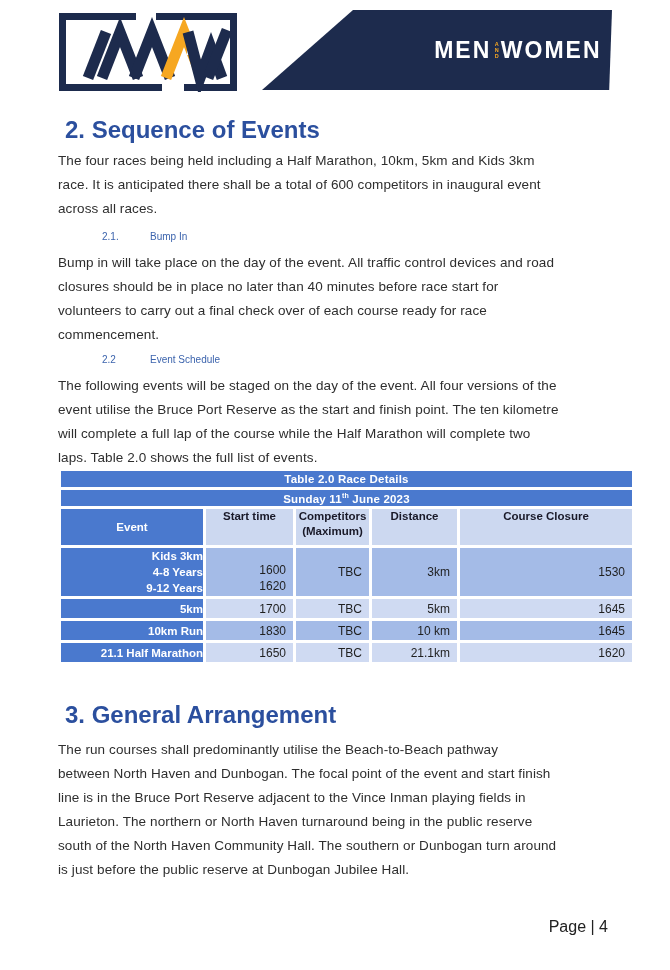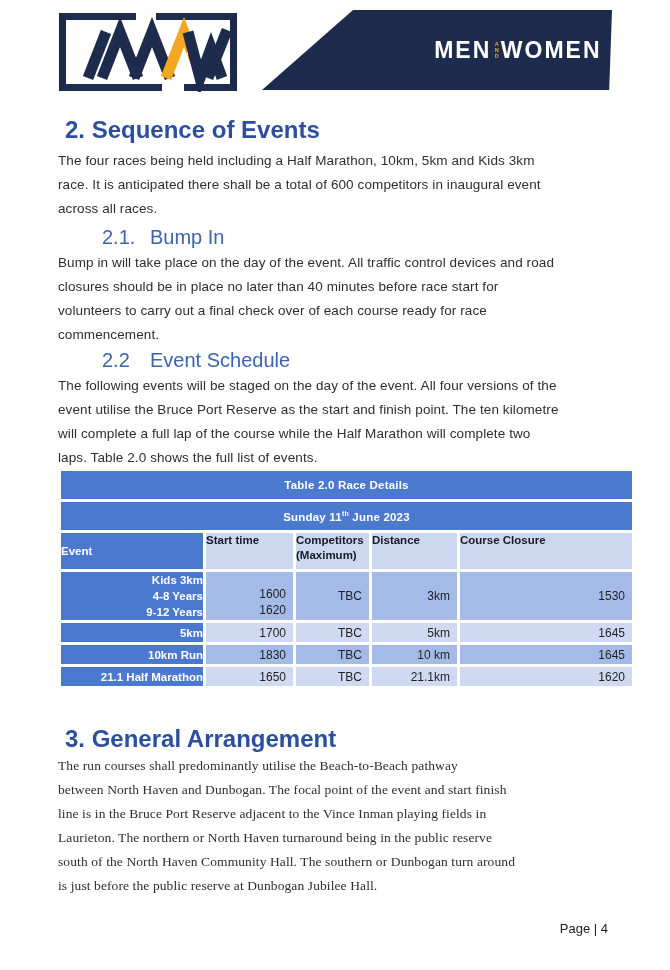--- a/index.html
+++ b/index.html
@@ -27,45 +27,45 @@
   .mw-and{font-size:5.5px;font-weight:bold;color:var(--yellow);writing-mode:vertical-lr;
     text-orientation:upright;letter-spacing:0;line-height:1;margin:0 2px;}
   .mw-line2{font-weight:bold;font-size:23px;letter-spacing:4px;line-height:24px;}
   
   .h2{font-size:24px;line-height:23px;font-weight:bold;color:var(--heading);margin:26px 0 0 7px;}
   .h2.second{margin-top:38px;}
   .para{font-size:13.5px;line-height:24px;letter-spacing:.1px;color:var(--body);
     white-space:pre-line;width:612px;margin:8px 0 0 0;}
   .para.p2{margin-top:3px;}
   .para.p3{margin-top:3px;}
-  .para.p4{margin-top:4px;font-family:Liberation Serif, serif;}
-  .sub{font-size:20px;line-height:22px;color:var(--sub);margin:5px 0 0 44px;}
+  .para.p4{margin-top:12px;}
+  .sub{font-size:10px;line-height:22px;color:var(--sub);margin:5px 0 0 44px;}
   .sub.s22{margin-top:2px;}
   .sub.s31{margin-top:13px;}
   .sub-num{display:inline-block;min-width:48px;}
   
   table.race{border-collapse:separate;border-spacing:3px;table-layout:fixed;
     width:577px;margin:-2px 0 0 0;font-size:12px;}
   table.race td{padding:0;}
   .t-title td{background:var(--tblue);color:#fff;font-weight:bold;text-align:center;
-    height:28px;font-size:11.5px;letter-spacing:.2px;}
+    height:16px;font-size:11.5px;letter-spacing:.2px;}
   .t-title sup{font-size:7px;vertical-align:super;}
-  .t-head td{background:var(--head_cell);color:#191928;font-weight:bold;text-align:left;
+  .t-head td{background:var(--head_cell);color:#191928;font-weight:bold;text-align:center;
     vertical-align:top;padding-top:4px;white-space:pre-line;height:36px;font-size:11.5px;line-height:15px;}
   .t-head td.event-head{background:var(--tblue);color:#fff;vertical-align:middle;padding-top:0;}
   .t-data td{height:19px;color:#1f1f1f;}
   .t-data td.event-cell{background:var(--tblue);color:#fff;font-weight:bold;text-align:right;
     padding-left:8px;white-space:pre-line;line-height:16px;font-size:11.5px;}
   .t-data td.num{text-align:right;padding-right:7px;}
   .t-data.dark td.num{background:var(--band_dark);}
   .t-data.light td.num{background:var(--band_light);margin-left:14px;}
   .t-data.kids td{height:48px;vertical-align:middle;}
   .t-data.kids td.bottom{vertical-align:bottom;padding-bottom:2px;line-height:16px;white-space:pre-line;}
   
-  .footer{position:absolute;right:62px;bottom:34px;font-size:13px;color:#222;}
+  .footer{position:absolute;right:62px;bottom:34px;font-size:16px;color:#222;}
 </style>
 </head>
 <body>
 
 <div class="page">
 
   <header class="logos">
     <svg class="maw-logo" width="180" height="80" viewBox="0 0 180 80" aria-hidden="true">
       <rect x="4.5" y="4.5" width="171" height="71" fill="none" stroke="#1d2b4d" stroke-width="7"></rect>
       <rect x="78" y="0" width="20" height="9" fill="#ffffff"></rect>

